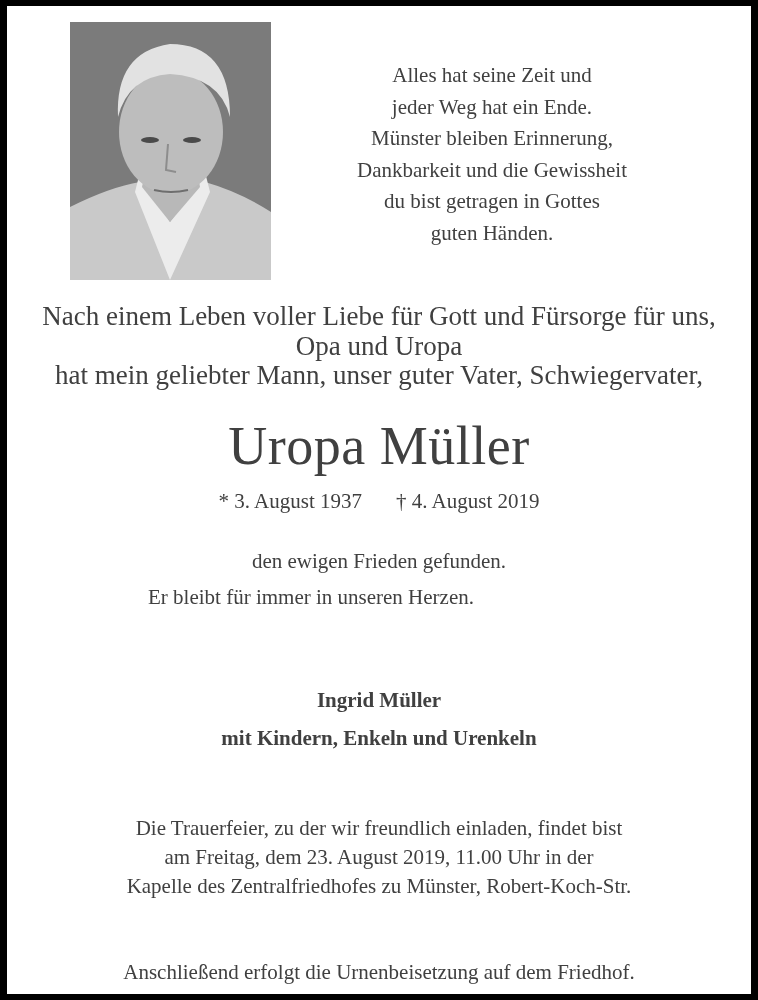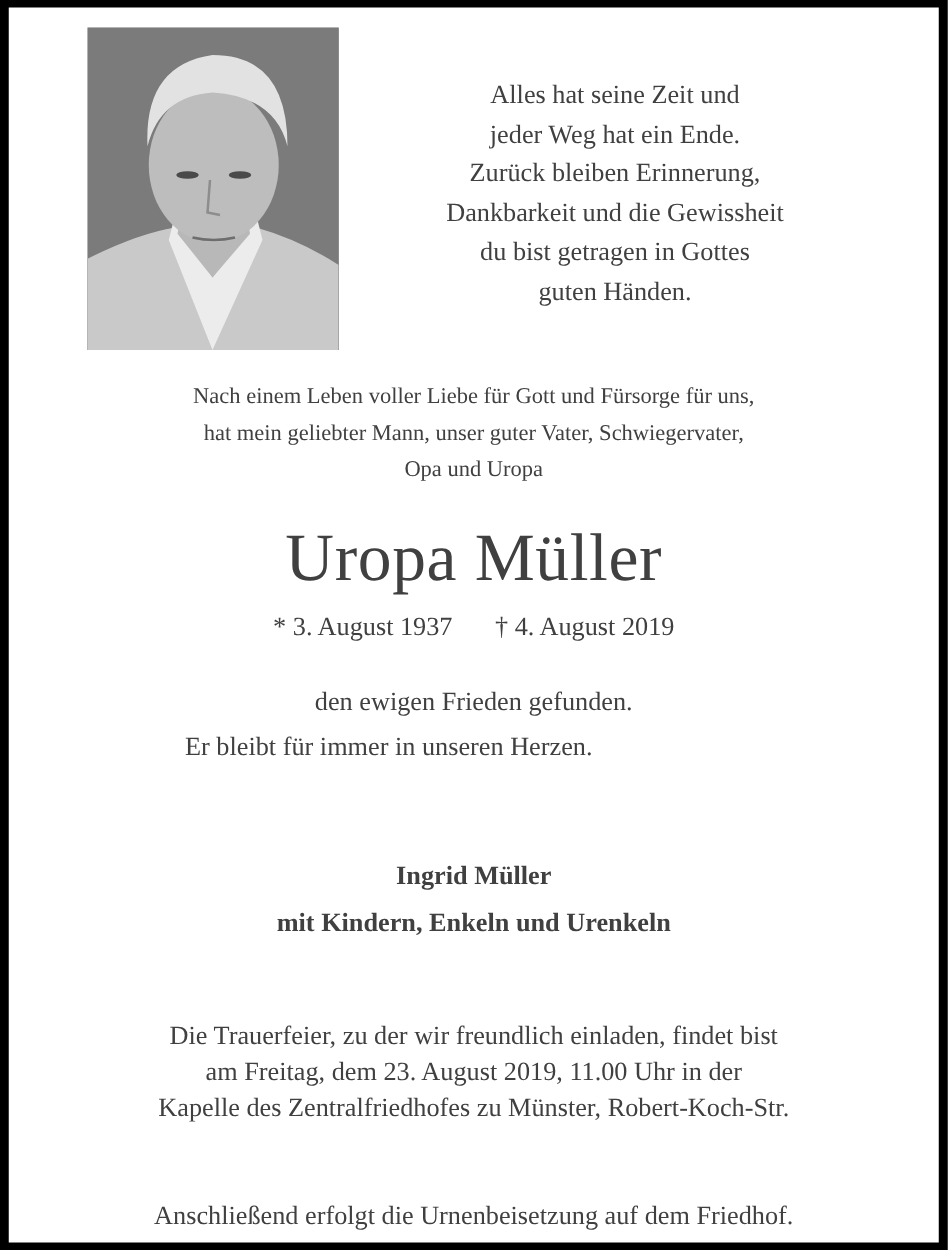--- a/index.html
+++ b/index.html
@@ -14,21 +14,21 @@
     background:#7a7a7a; overflow:hidden;
   }
   .photo svg { display:block; width:100%; height:100%; }
   .verse {
     position:absolute; left:300px; top:54px; width:370px;
     text-align:center; font-size:21px; line-height:31.5px;
   }
   .line { display:block; }
   .intro {
     position:absolute; left:0; top:296px; width:744px;
-    text-align:center; font-size:18px; line-height:29.5px;
+    text-align:center; font-size:27px; line-height:29.5px;
   }
   .name {
     position:absolute; left:0; top:410px; width:744px;
     text-align:center; font-size:54px; line-height:60px; letter-spacing:0.5px;
   }
   .dates {
     position:absolute; left:0; top:481px; width:744px;
     text-align:center; font-size:21px; line-height:28px;
   }
   .dates .gap { display:inline-block; width:34px; }
@@ -76,30 +76,30 @@
       <ellipse cx="122" cy="118" rx="9" ry="3" fill="#4a4a4a"></ellipse>
 
       <path d="M98 122 L96 148 L106 150" stroke="#8d8d8d" stroke-width="2" fill="none"></path>
       <path d="M84 168 Q101 172 118 168" stroke="#6e6e6e" stroke-width="2" fill="none"></path>
     </svg>
   </div>
 
   <div class="verse">
     <span class="line">Alles hat seine Zeit und</span>
     <span class="line">jeder Weg hat ein Ende.</span>
-    <span class="line">Zurück bleiben Erinnerung,</span>
+    <span class="line">Münster bleiben Erinnerung,</span>
     <span class="line">Dankbarkeit und die Gewissheit</span>
     <span class="line">du bist getragen in Gottes</span>
     <span class="line">guten Händen.</span>
   </div>
 
   <div class="intro">
     <span class="line">Nach einem Leben voller Liebe für Gott und Fürsorge für uns,</span>
+    <span class="line">Opa und Uropa</span>
     <span class="line">hat mein geliebter Mann, unser guter Vater, Schwiegervater,</span>
-    <span class="line">Opa und Uropa</span>
   </div>
 
   <div class="name">Uropa Müller</div>
 
   <div class="dates">
     <span>* 3. August 1937</span><span class="gap"></span><span>† 4. August 2019</span>
   </div>
 
   <div class="peace">den ewigen Frieden gefunden.</div>
 

